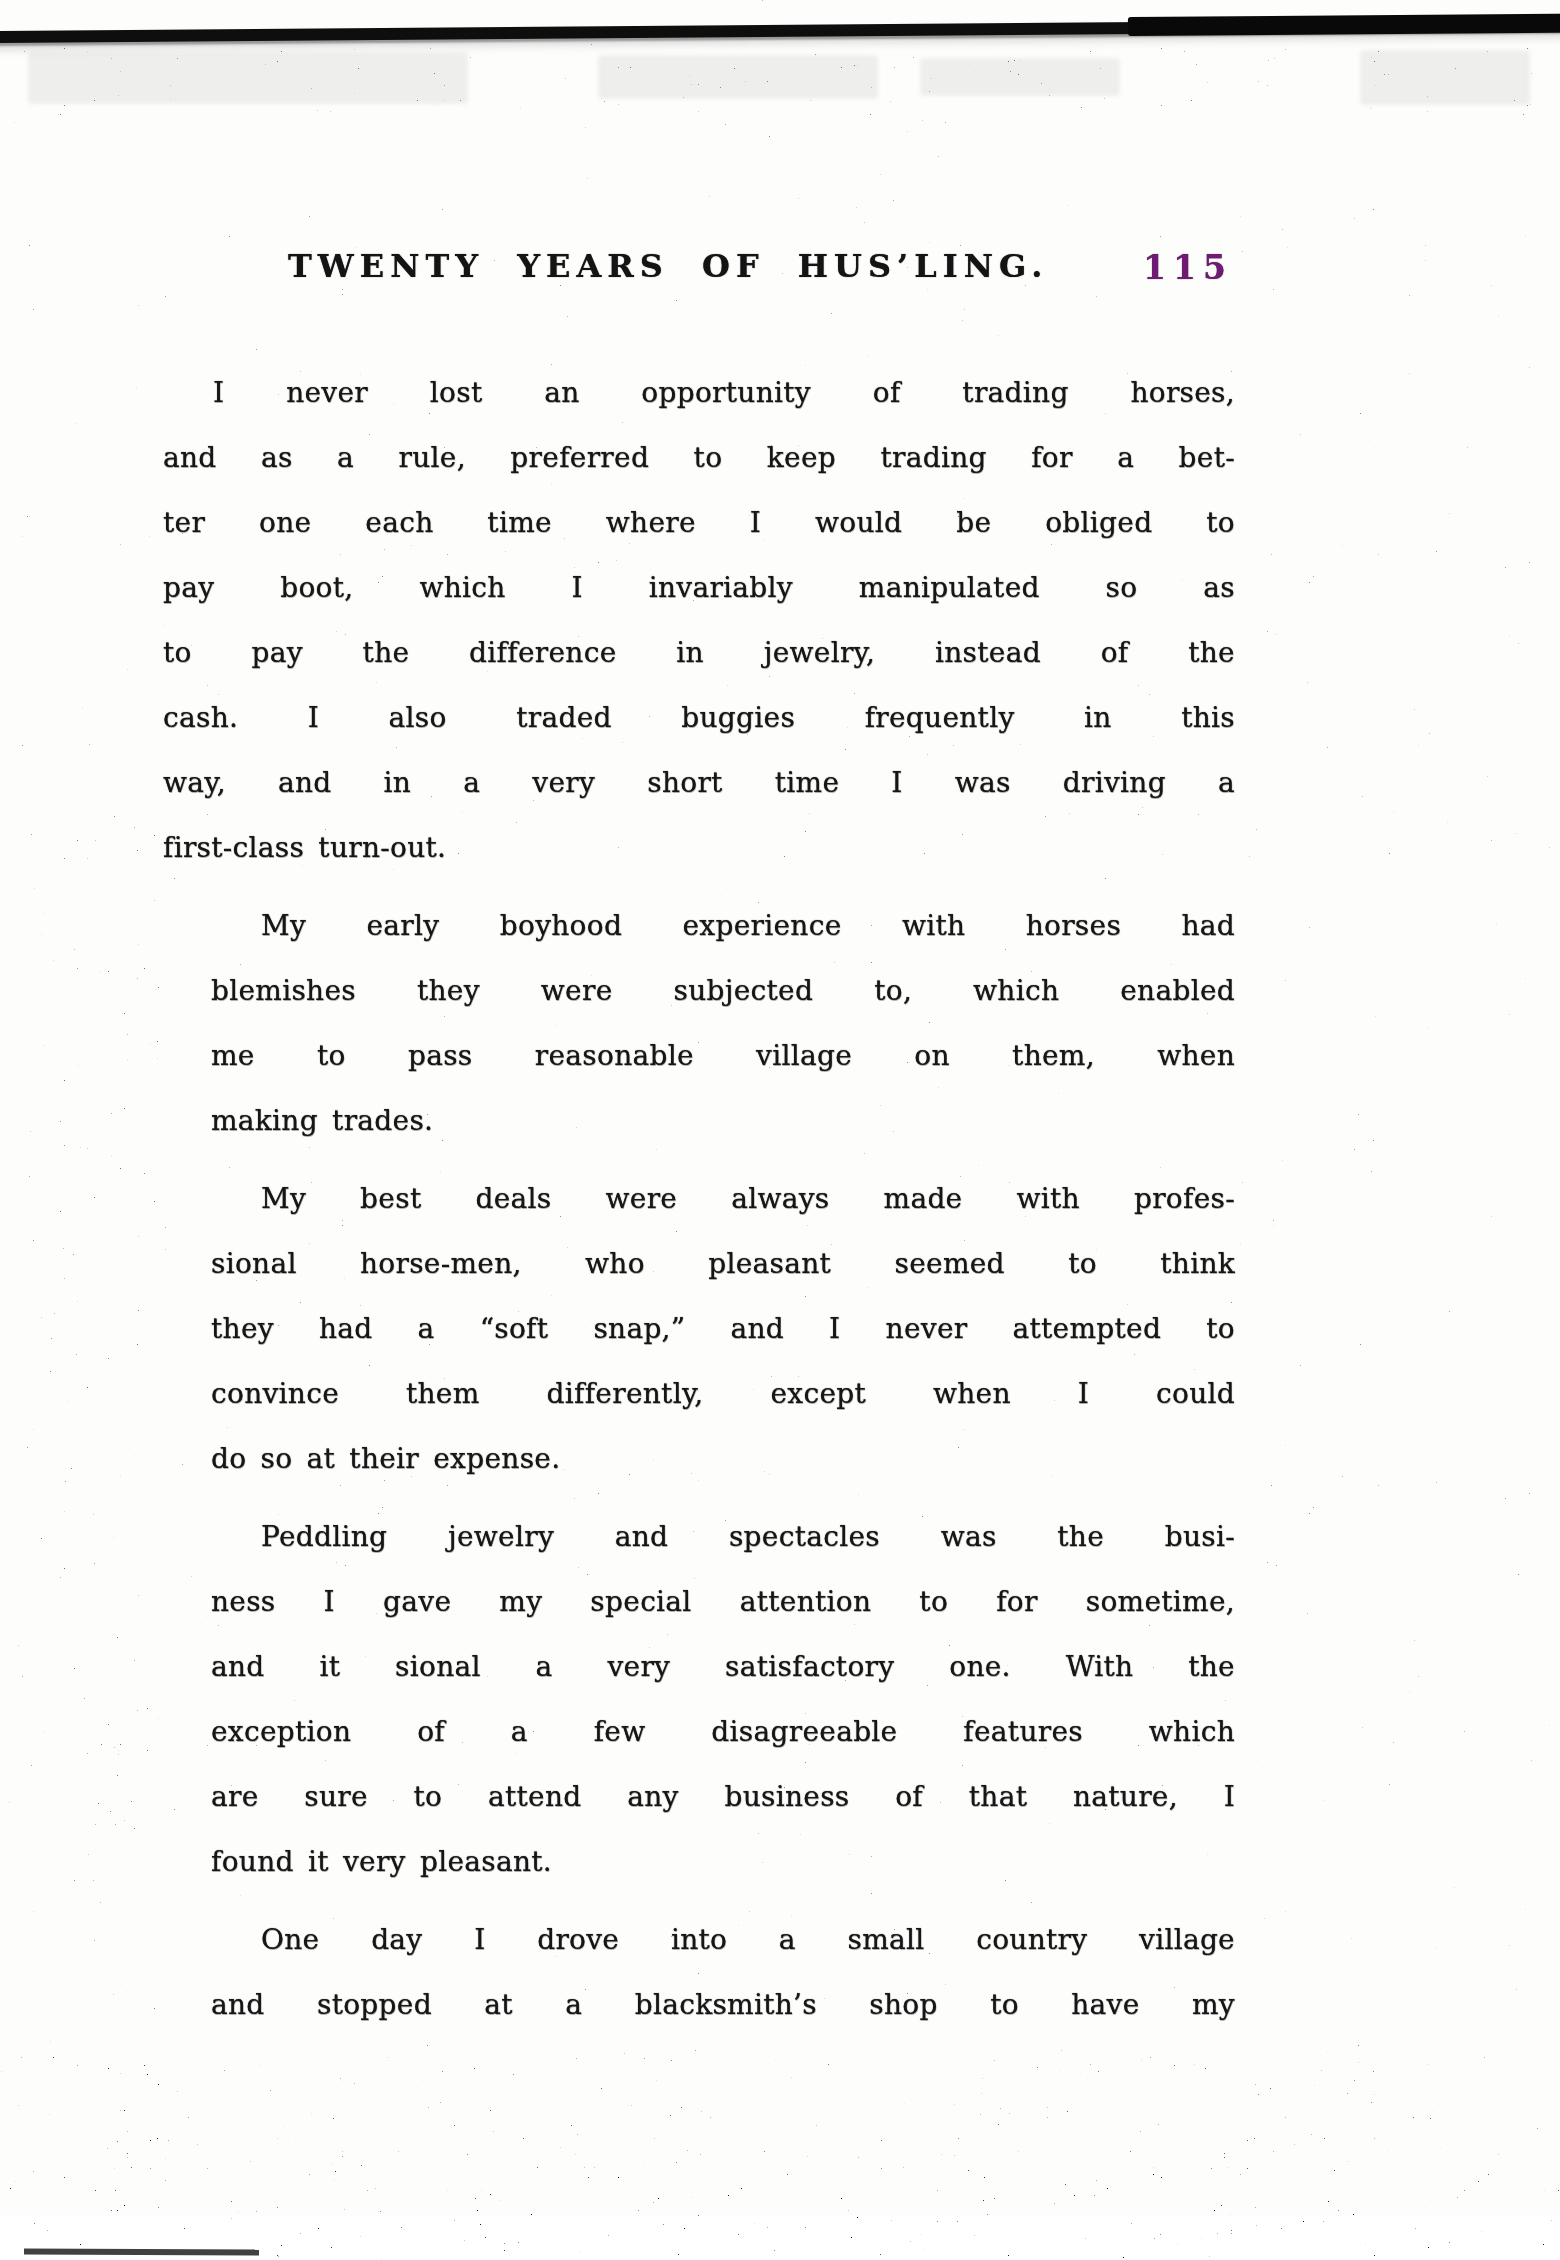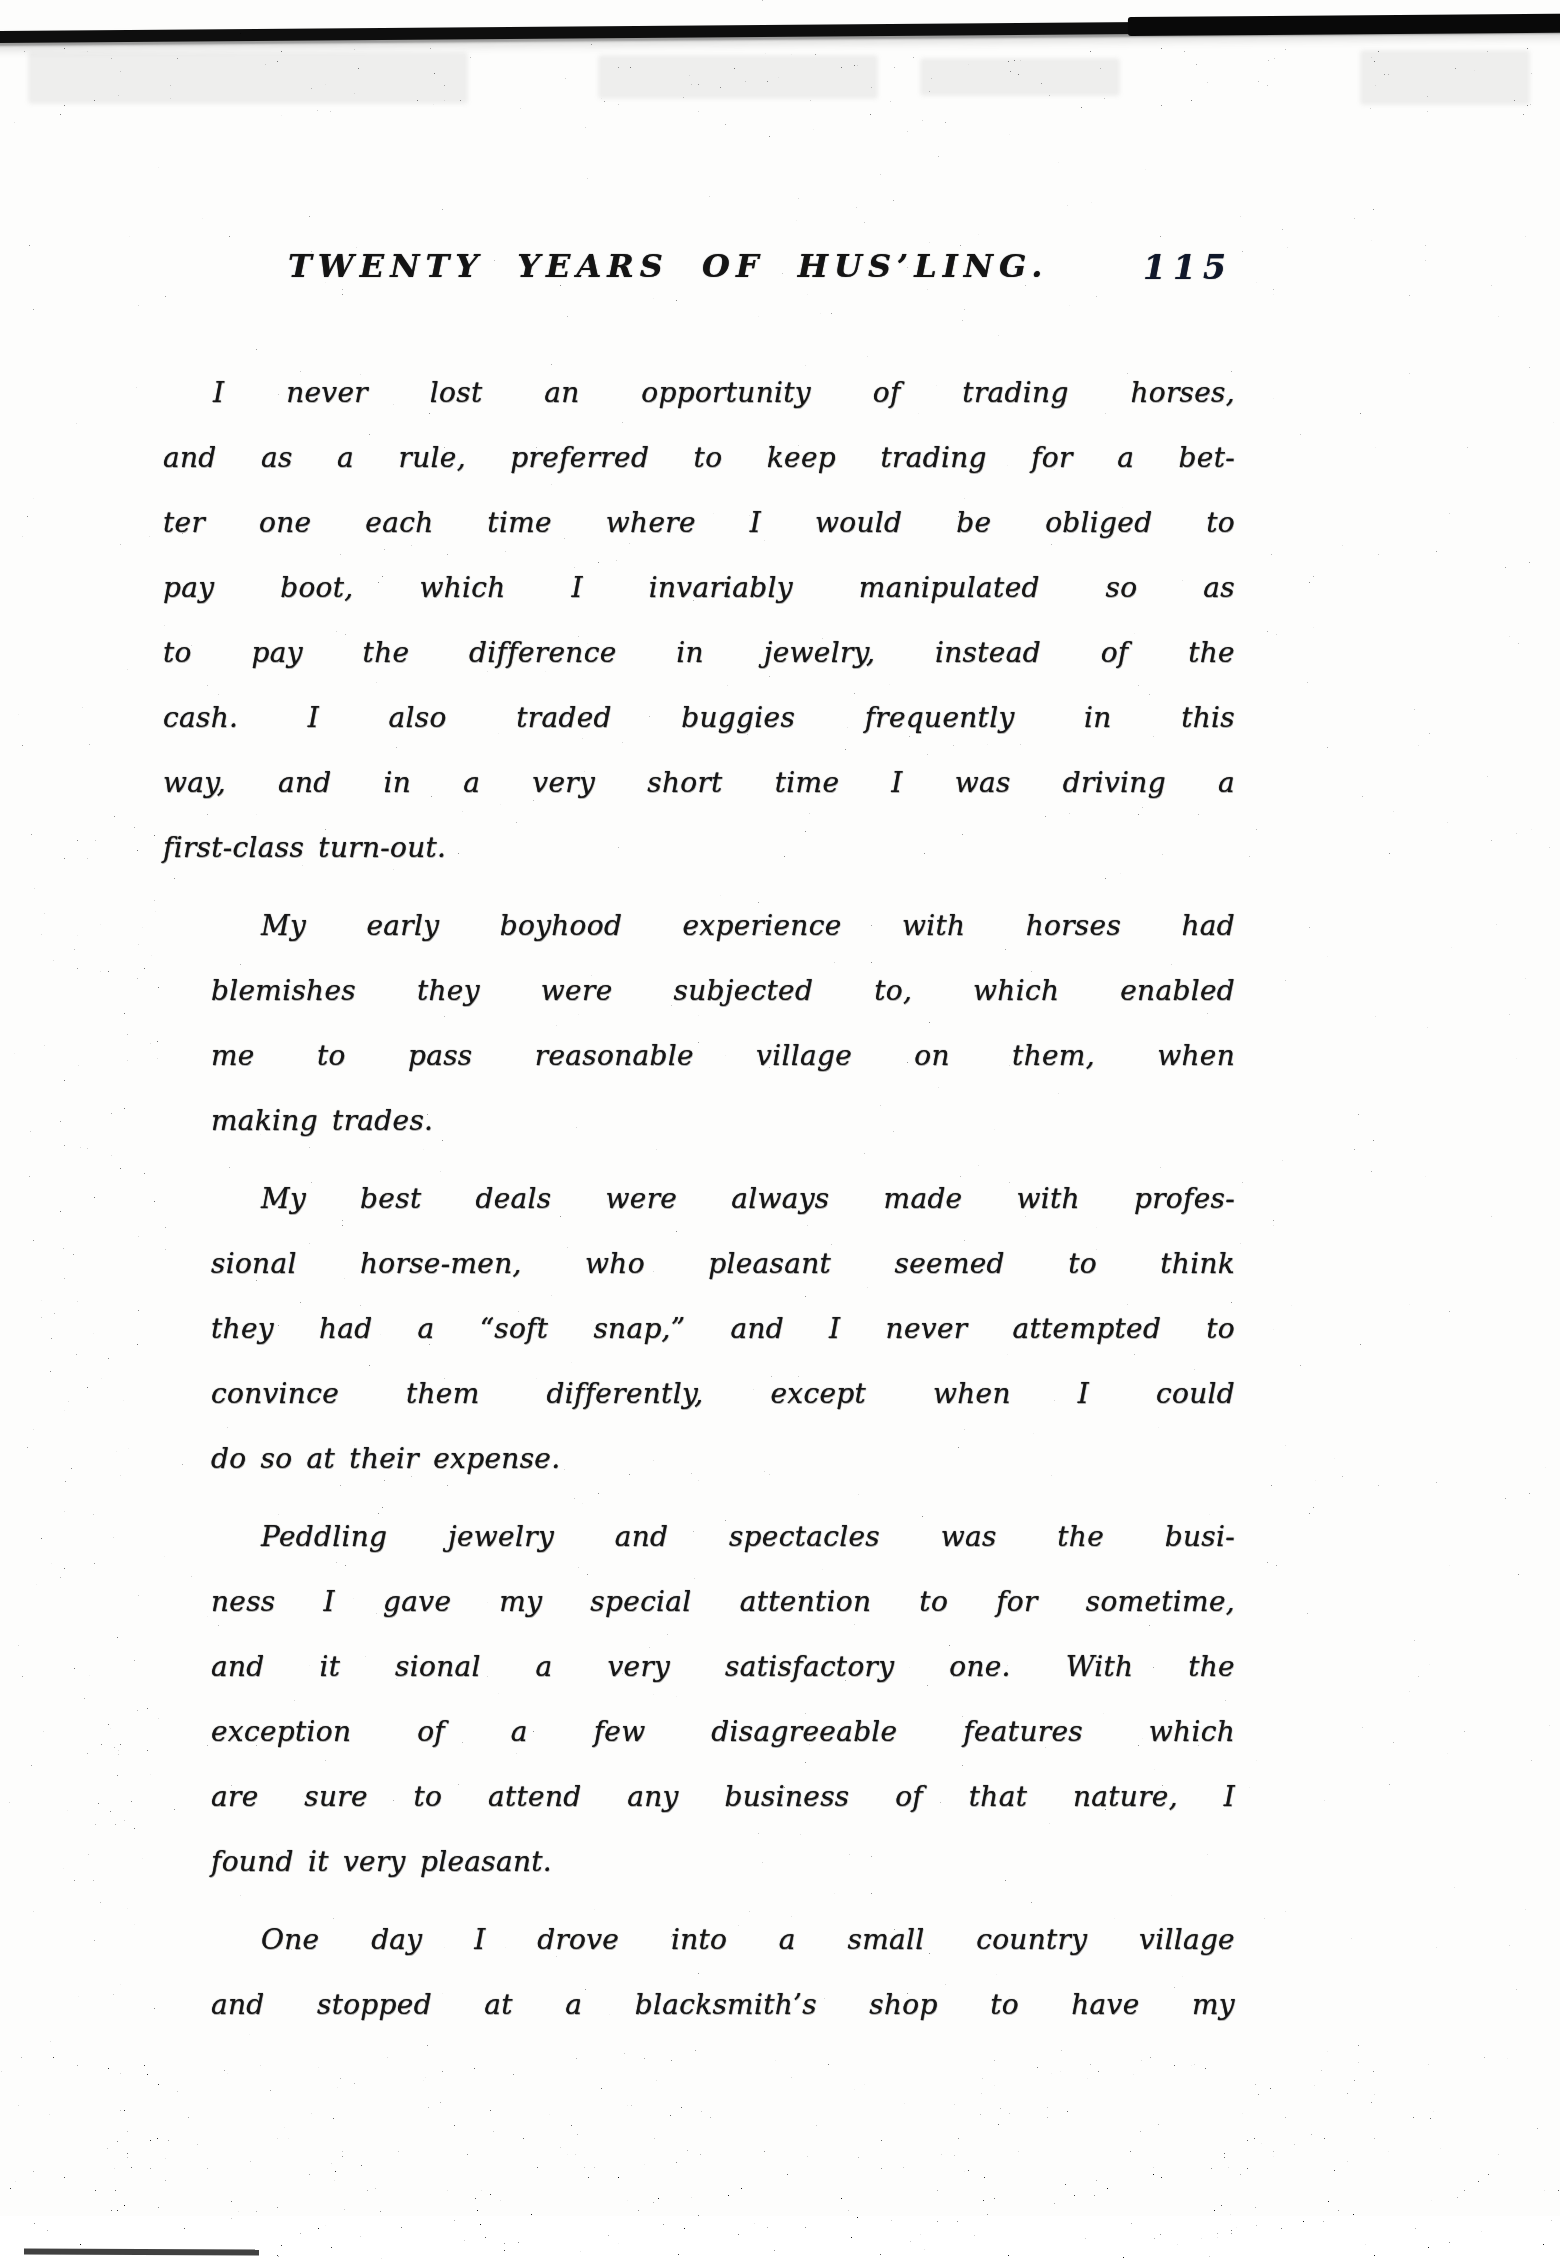--- a/index.html
+++ b/index.html
@@ -7,21 +7,20 @@
     width: 1560px; height: 2260px;
     background: #ffffff;
     overflow: hidden;
   }
   .sheet {
     position: absolute; inset: 0;
     width: 1560px; height: 2216px;
     background: #fdfdfc;
     font-family: "DejaVu Serif", serif;
     color: #171717;
-    font-style: italic;
   }
   
   .top-band {
     position: absolute; left: -12px; top: 31px;
     width: 1600px; height: 12px;
     background: #0e0e0e;
     transform: rotate(-0.45deg);
     transform-origin: left center;
     border-radius: 2px;
     box-shadow: 0 3px 2px rgba(45,45,45,0.40), 0 7px 8px rgba(70,70,70,0.18);
@@ -50,21 +49,21 @@
     position: absolute; left: 288px; top: 0;
     font-size: 32px; font-weight: 700;
     letter-spacing: 6px; word-spacing: 16px;
     color: #141414;
     text-shadow: 0 0 1px rgba(10,10,10,0.8);
     white-space: nowrap;
   }
   .page-number {
     position: absolute; left: 1143px; top: 1px;
     font-size: 33px; font-weight: 700;
-    letter-spacing: 7px; color: #0f172a;
+    letter-spacing: 7px; color: #701a75;
     text-shadow: 0 0 1px rgba(10,10,10,0.8);
   }
   
   .text-block {
     position: absolute; left: 163px; top: 360px;
     width: 1072px;
     font-size: 28px;
     line-height: 65px;
     color: #161616;
     letter-spacing: 0.3px;

